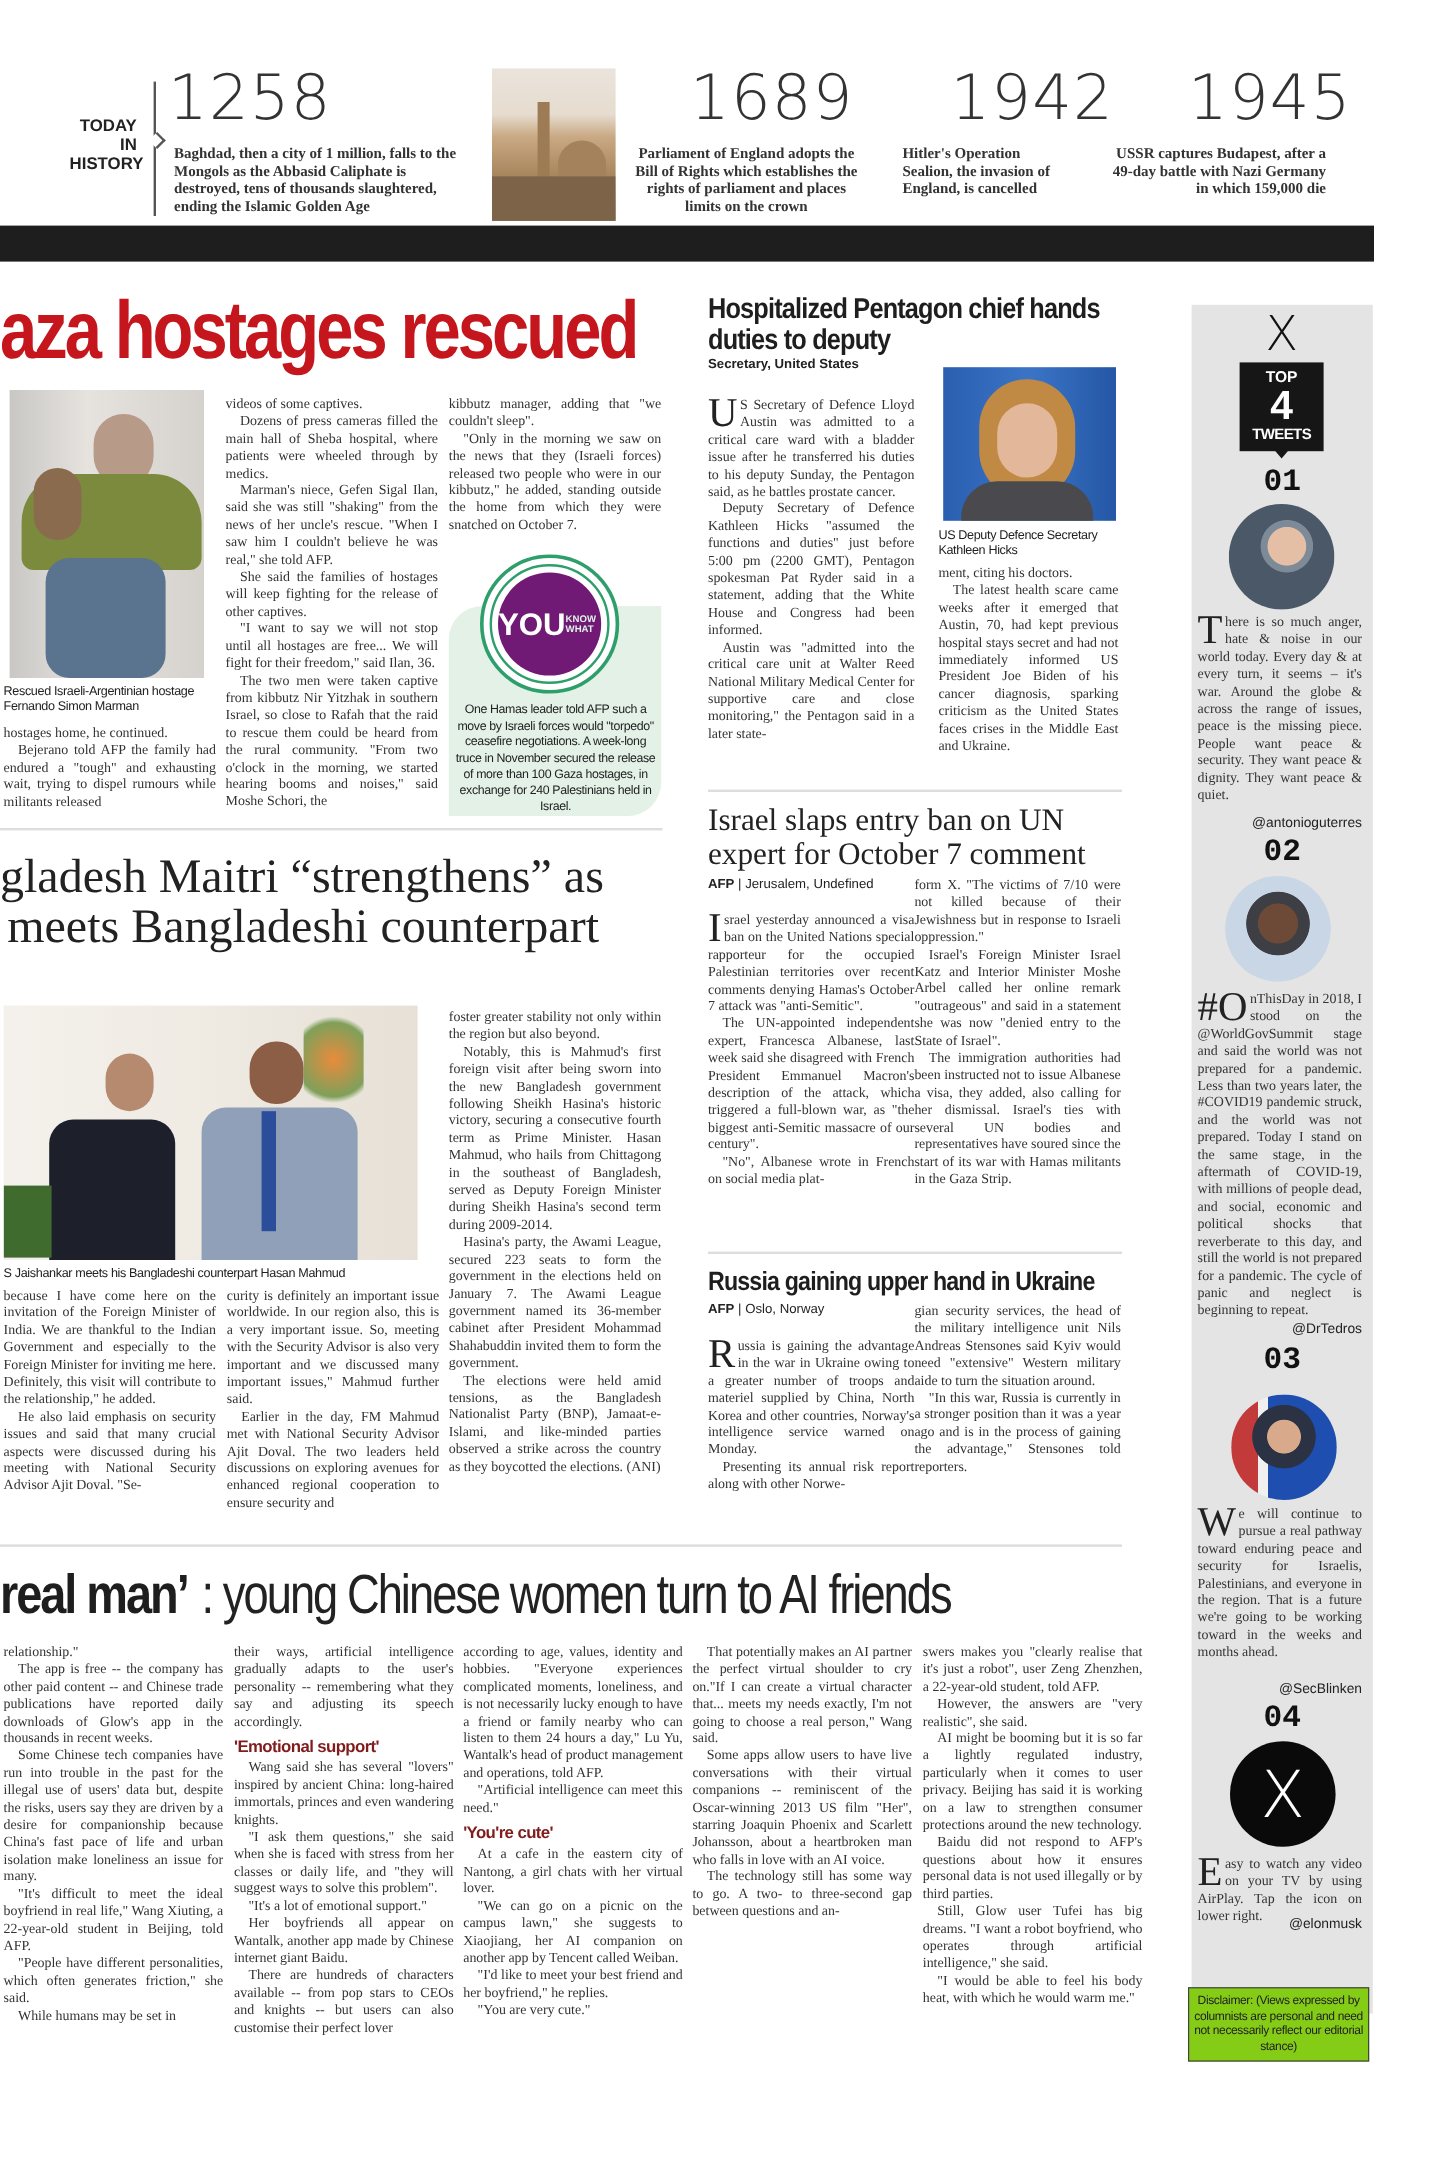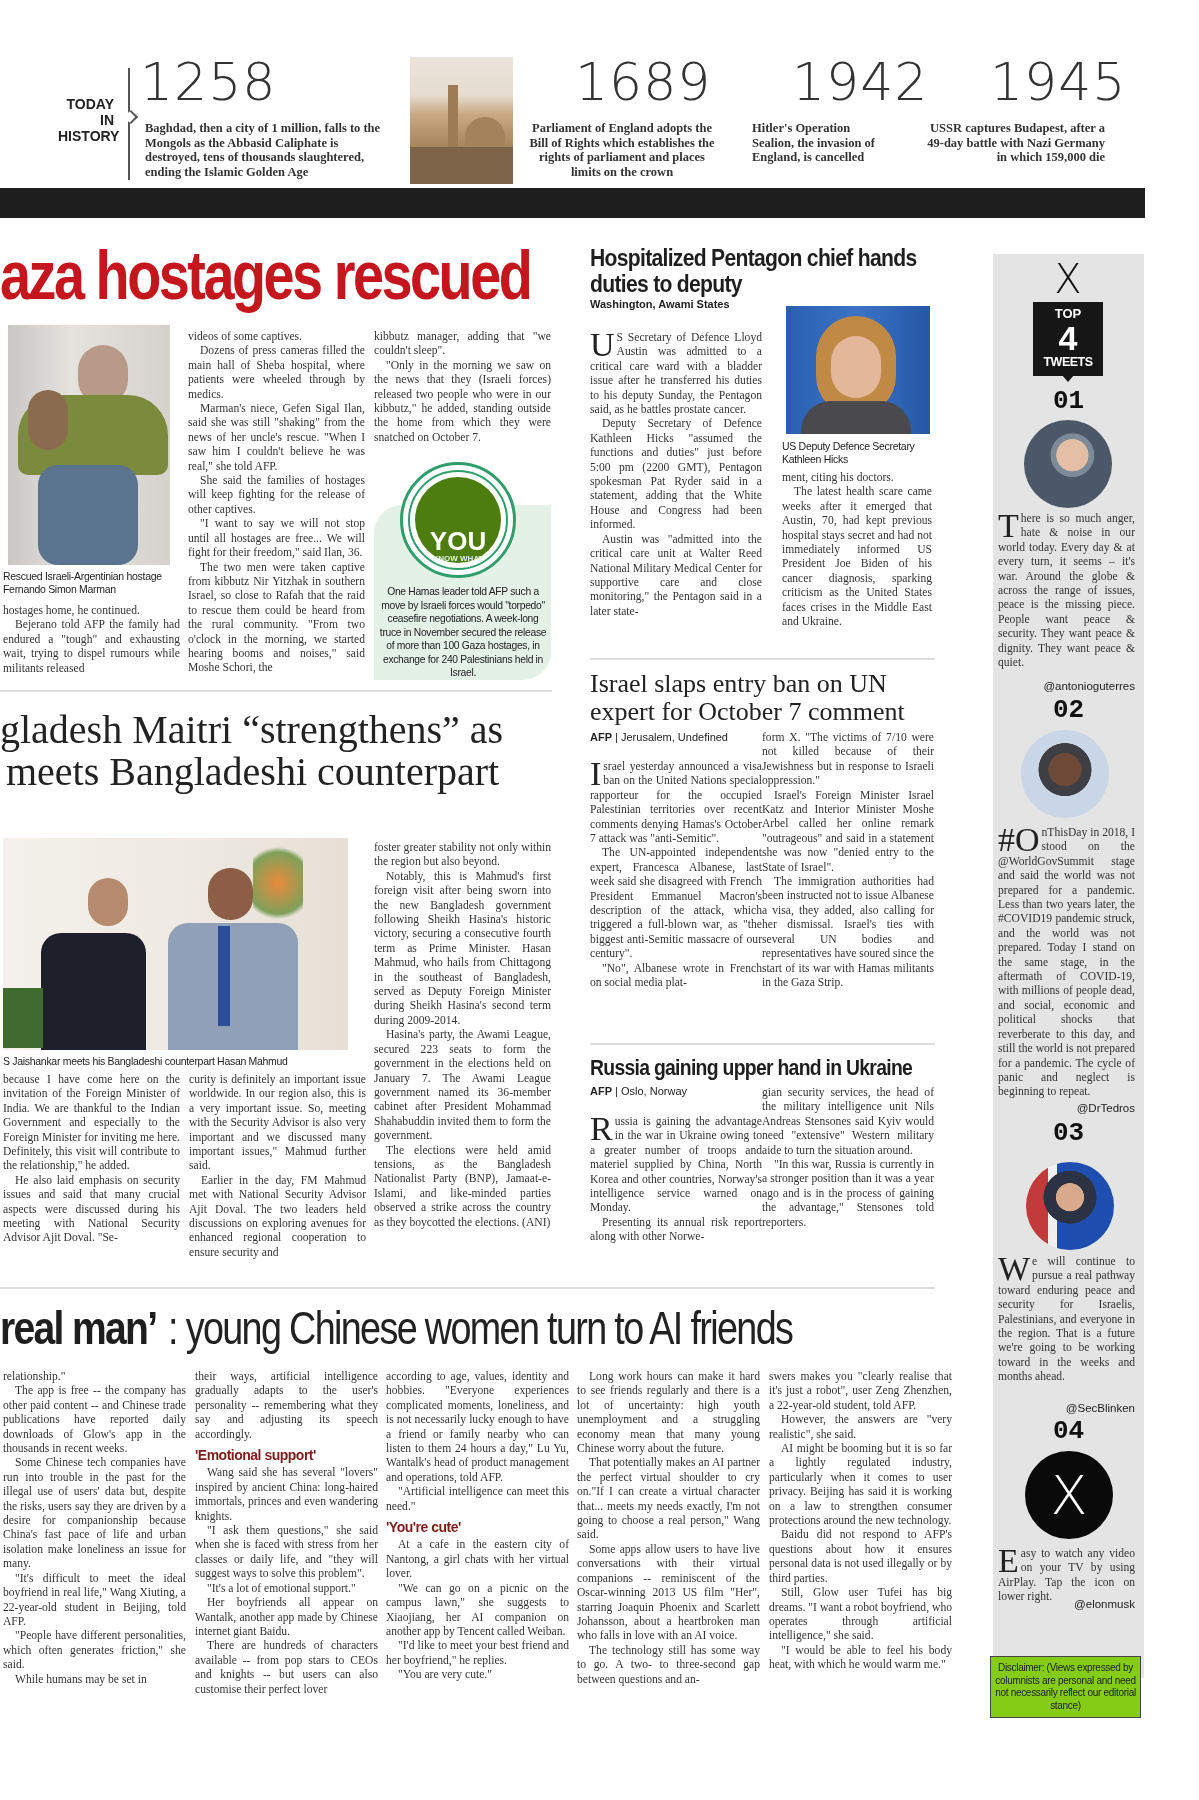--- a/index.html
+++ b/index.html
@@ -87,21 +87,21 @@
   <p>The two men were taken captive from kibbutz Nir Yitzhak in southern Israel, so close to Rafah that the raid to rescue them could be heard from the rural community. "From two o'clock in the morning, we started hearing booms and noises," said Moshe Schori, the</p>
 </div>
 <div class="abs col" style="left:374px;top:330px;width:177px">
   <p class="noind">kibbutz manager, adding that "we couldn't sleep".</p>
   <p>"Only in the morning we saw on the news that they (Israeli forces) released two people who were in our kibbutz," he added, standing outside the home from which they were snatched on October 7.</p>
 </div>
 
 <div class="abs" style="left:374px;top:505px;width:177px;height:175px;background:#e3f1e7;border-radius:28px 0 28px 0"></div>
 <div class="abs" style="left:400px;top:462px;width:116px;height:116px;border-radius:50%;border:3px solid #2e9e6b;background:#fff">
   <div style="position:absolute;left:5px;top:5px;right:5px;bottom:5px;border-radius:50%;border:2px solid #2e9e6b"></div>
-  <div style="position:absolute;left:12px;top:12px;right:12px;bottom:12px;border-radius:50%;background:#4d7c0f;display:flex;flex-direction:column;align-items:center;justify-content:flex-end">
+  <div style="position:absolute;left:12px;top:12px;right:12px;bottom:12px;border-radius:50%;background:#701a75;display:flex;flex-direction:row;align-items:center;justify-content:flex-end">
     <div class="sans" style="font-weight:bold;color:#fff;font-size:26px;line-height:26px">YOU</div>
     <div class="sans" style="font-weight:bold;color:#dff3e7;font-size:8px">KNOW WHAT</div>
   </div>
 </div>
 <div class="abs caption" style="left:378px;top:585px;width:170px;text-align:center;font-size:10.3px;line-height:13.5px">One Hamas leader told AFP such a move by Israeli forces would "torpedo" ceasefire negotiations. A week-long truce in November secured the release of more than 100 Gaza hostages, in exchange for 240 Palestinians held in Israel.</div>
 
 <div class="abs rule" style="left:0;top:690px;width:552px"></div>
 
 <div class="abs h-serif" style="left:0;top:708px;font-size:40px;line-height:44px;white-space:nowrap">gladesh Maitri “strengthens” as</div>
 <div class="abs h-serif" style="left:6px;top:750px;font-size:40px;line-height:44px;white-space:nowrap">meets  Bangladeshi counterpart</div>
@@ -126,21 +126,21 @@
   <p>Earlier in the day, FM Mahmud met with National Security Advisor Ajit Doval. The two leaders held discussions on exploring avenues for enhanced regional cooperation to ensure security and</p>
 </div>
 <div class="abs col" style="left:374px;top:841px;width:177px">
   <p class="noind">foster greater stability not only within the region but also beyond.</p>
   <p>Notably, this is Mahmud's first foreign visit after being sworn into the new Bangladesh government following Sheikh Hasina's historic victory, securing a consecutive fourth term as Prime Minister. Hasan Mahmud, who hails from Chittagong in the southeast of Bangladesh, served as Deputy Foreign Minister during Sheikh Hasina's second term during 2009-2014.</p>
   <p>Hasina's party, the Awami League, secured 223 seats to form the government in the elections held on January 7. The Awami League government named its 36-member cabinet after President Mohammad Shahabuddin invited them to form the government.</p>
   <p>The elections were held amid tensions, as the Bangladesh Nationalist Party (BNP), Jamaat-e-Islami, and like-minded parties observed a strike across the country as they boycotted the elections. (ANI)</p>
 </div>
 
 <div class="abs h-cond" style="left:590px;top:245px;width:380px;font-size:24px;line-height:26px">Hospitalized Pentagon chief hands duties to deputy</div>
-<div class="abs dateline" style="left:590px;top:298px;font-weight:bold">Washington, Awami States</div>
+<div class="abs dateline" style="left:590px;top:298px;font-weight:bold">Secretary, United States</div>
 <div class="abs col" style="left:590px;top:331px;width:172px">
   <p class="noind drop">US Secretary of Defence Lloyd Austin was admitted to a critical care ward with a bladder issue after he transferred his duties to his deputy Sunday, the Pentagon said, as he battles prostate cancer.</p>
   <p>Deputy Secretary of Defence Kathleen Hicks "assumed the functions and duties" just before 5:00 pm (2200 GMT), Pentagon spokesman Pat Ryder said in a statement, adding that the White House and Congress had been informed.</p>
   <p>Austin was "admitted into the critical care unit at Walter Reed National Military Medical Center for supportive care and close monitoring," the Pentagon said in a later state-</p>
 </div>
 <div class="abs photo" style="left:786px;top:306px;width:144px;height:128px;background:linear-gradient(90deg,#2a5fb0,#3b74c6 50%,#2457a5)">
   <div style="position:absolute;left:30px;top:10px;width:80px;height:100px;border-radius:40px;background:#c08a45"></div>
   <div style="position:absolute;left:45px;top:30px;width:50px;height:62px;border-radius:25px;background:#e2b79a"></div>
   <div style="position:absolute;left:15px;top:95px;width:110px;height:40px;background:#4a4a4e;border-radius:30px 30px 0 0"></div>
 </div>
@@ -204,21 +204,20 @@
 <div class="abs col" style="left:386px;top:1370px;width:183px">
   <p class="noind">according to age, values, identity and hobbies. "Everyone experiences complicated moments, loneliness, and is not necessarily lucky enough to have a friend or family nearby who can listen to them 24 hours a day," Lu Yu, Wantalk's head of product management and operations, told AFP.</p>
   <p>"Artificial intelligence can meet this need."</p>
   <div class="subhead">'You're cute'</div>
   <p>At a cafe in the eastern city of Nantong, a girl chats with her virtual lover.</p>
   <p>"We can go on a picnic on the campus lawn," she suggests to Xiaojiang, her AI companion on another app by Tencent called Weiban.</p>
   <p>"I'd like to meet your best friend and her boyfriend," he replies.</p>
   <p>"You are very cute."</p>
 </div>
 <div class="abs col" style="left:577px;top:1370px;width:183px">
-  <p>Long work hours can make it hard to see friends regularly and there is a lot of uncertainty: high youth unemployment and a struggling economy mean that many young Chinese worry about the future.</p>
   <p>That potentially makes an AI partner the perfect virtual shoulder to cry on."If I can create a virtual character that... meets my needs exactly, I'm not going to choose a real person," Wang said.</p>
   <p>Some apps allow users to have live conversations with their virtual companions -- reminiscent of the Oscar-winning 2013 US film "Her", starring Joaquin Phoenix and Scarlett Johansson, about a heartbroken man who falls in love with an AI voice.</p>
   <p>The technology still has some way to go. A two- to three-second gap between questions and an-</p>
 </div>
 <div class="abs col" style="left:769px;top:1370px;width:183px">
   <p class="noind">swers makes you "clearly realise that it's just a robot", user Zeng Zhenzhen, a 22-year-old student, told AFP.</p>
   <p>However, the answers are "very realistic", she said.</p>
   <p>AI might be booming but it is so far a lightly regulated industry, particularly when it comes to user privacy. Beijing has said it is working on a law to strengthen consumer protections around the new technology.</p>
   <p>Baidu did not respond to AFP's questions about how it ensures personal data is not used illegally or by third parties.</p>
   <p>Still, Glow user Tufei has big dreams. "I want a robot boyfriend, who operates through artificial intelligence," she said.</p>

